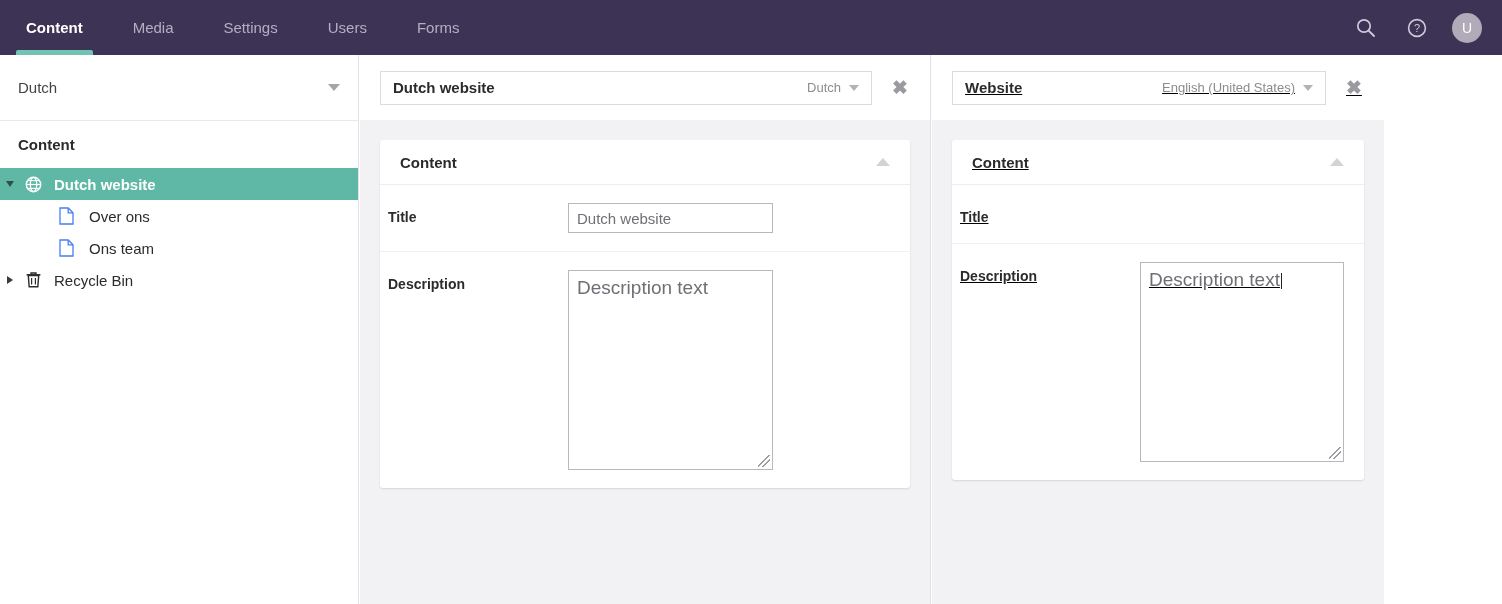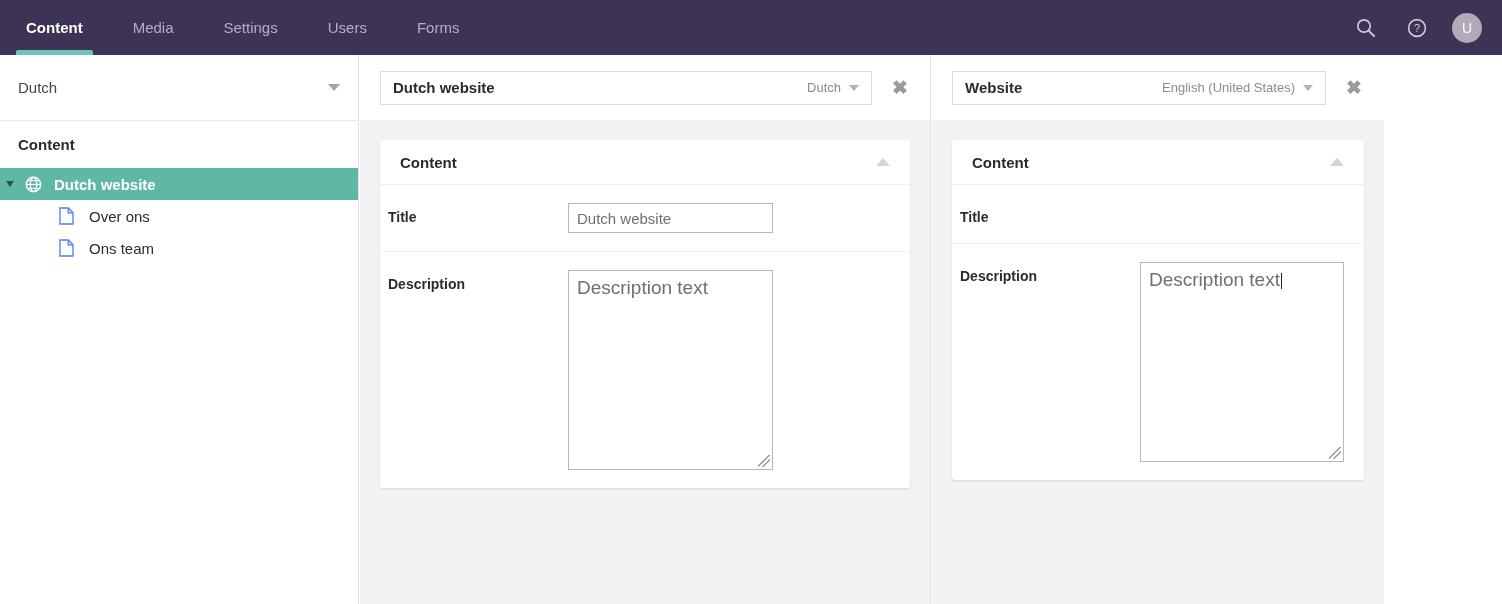--- a/index.html
+++ b/index.html
@@ -123,21 +123,21 @@
   .tree-row.selected .t-label { font-weight: bold; }
   .tree-row.child { padding-left: 33px; }
   .tree-row.child .t-label { margin-left: 10px; }
 
   
   .panel {
     position: absolute; top: 55px; height: 549px;
     background: #f2f2f4;
   }
   .panel-mid { left: 360px; width: 571px; border-right: 1px solid #e0e0e3; }
-  .panel-right { left: 932px; width: 452px; }
+  .panel-right { left: 932px; width: 452px; text-decoration: underline; }
 
   .panel-head {
     height: 65px;
     display: flex; align-items: center;
     padding: 0 18px 0 20px;
     background: #ffffff;
   }
   .name-box {
     flex: 1;
     height: 34px;
@@ -320,20 +320,35 @@
       <span class="expander"></span>
       <span class="t-icon">
         <svg width="15" height="18" viewBox="0 0 15 18" fill="none">
           <path d="M1 1 h8.2 L14 5.8 V17 H1 Z" stroke="#4a7ef0" stroke-width="1.3" fill="#ffffff"></path>
           <path d="M9.2 1 V5.8 H14" stroke="#4a7ef0" stroke-width="1.3" fill="none"></path>
         </svg>
       </span>
       <span class="t-label">Ons team</span>
     </div>
 
+    <div class="tree-row">
+      <span class="expander">
+          <span class="tri-right"></span>
+        </span>
+      <span class="t-icon">
+        <svg width="17" height="18" viewBox="0 0 17 18" fill="none">
+          <line x1="1.6" y1="3.8" x2="15.4" y2="3.8" stroke="#2b2b2b" stroke-width="1.5"></line>
+          <path d="M6 3.6 V2 h5 v1.6" stroke="#2b2b2b" stroke-width="1.3" fill="none"></path>
+          <path d="M3.3 4.6 h10.4 l-0.9 11.2 h-8.6 Z" stroke="#2b2b2b" stroke-width="1.4" fill="none"></path>
+          <line x1="6.6" y1="7" x2="6.6" y2="13.6" stroke="#2b2b2b" stroke-width="1.2"></line>
+          <line x1="10.4" y1="7" x2="10.4" y2="13.6" stroke="#2b2b2b" stroke-width="1.2"></line>
+        </svg>
+      </span>
+      <span class="t-label">Recycle Bin</span>
+    </div>
 
   </div>
 </div>
 
 <div class="panel panel-mid">
   <div class="panel-head">
     <div class="name-box">
       <span class="doc-name">Dutch website</span>
       <span class="lang-pick">
         <span>Dutch</span>

